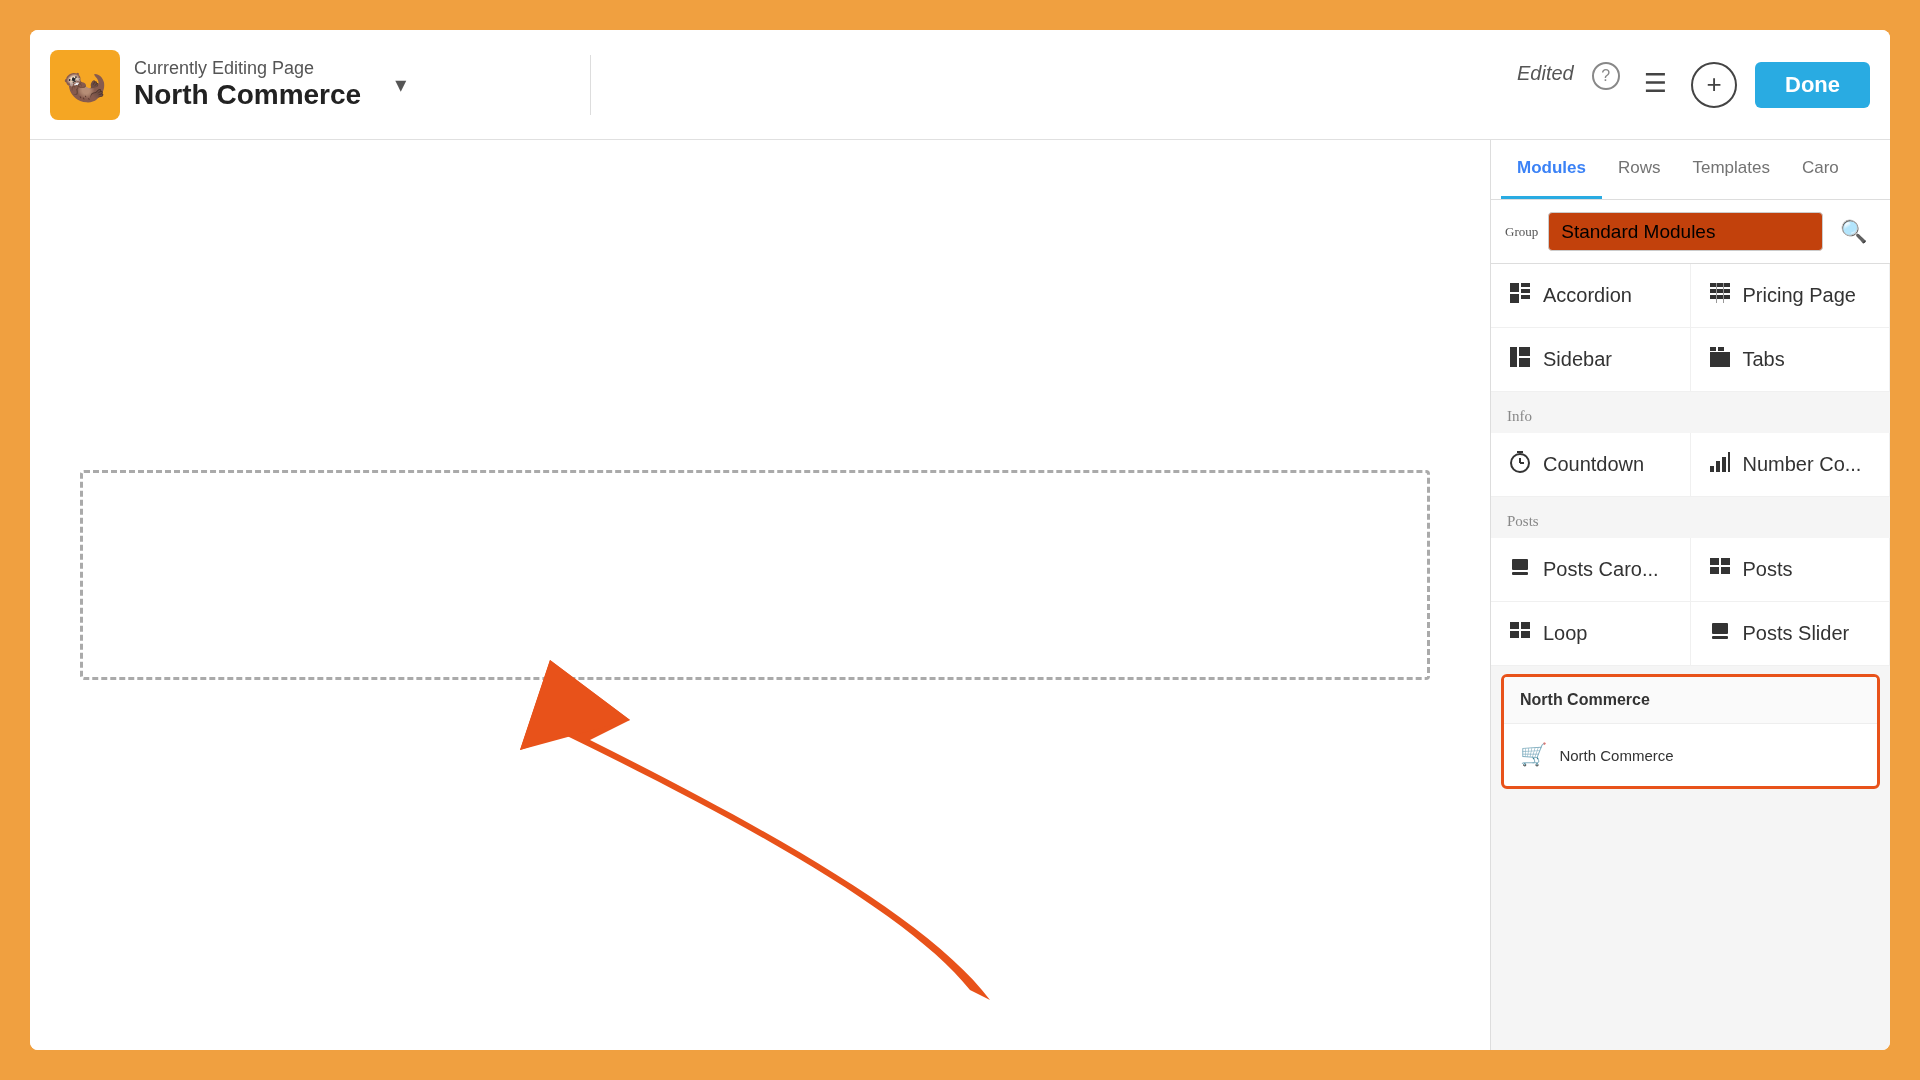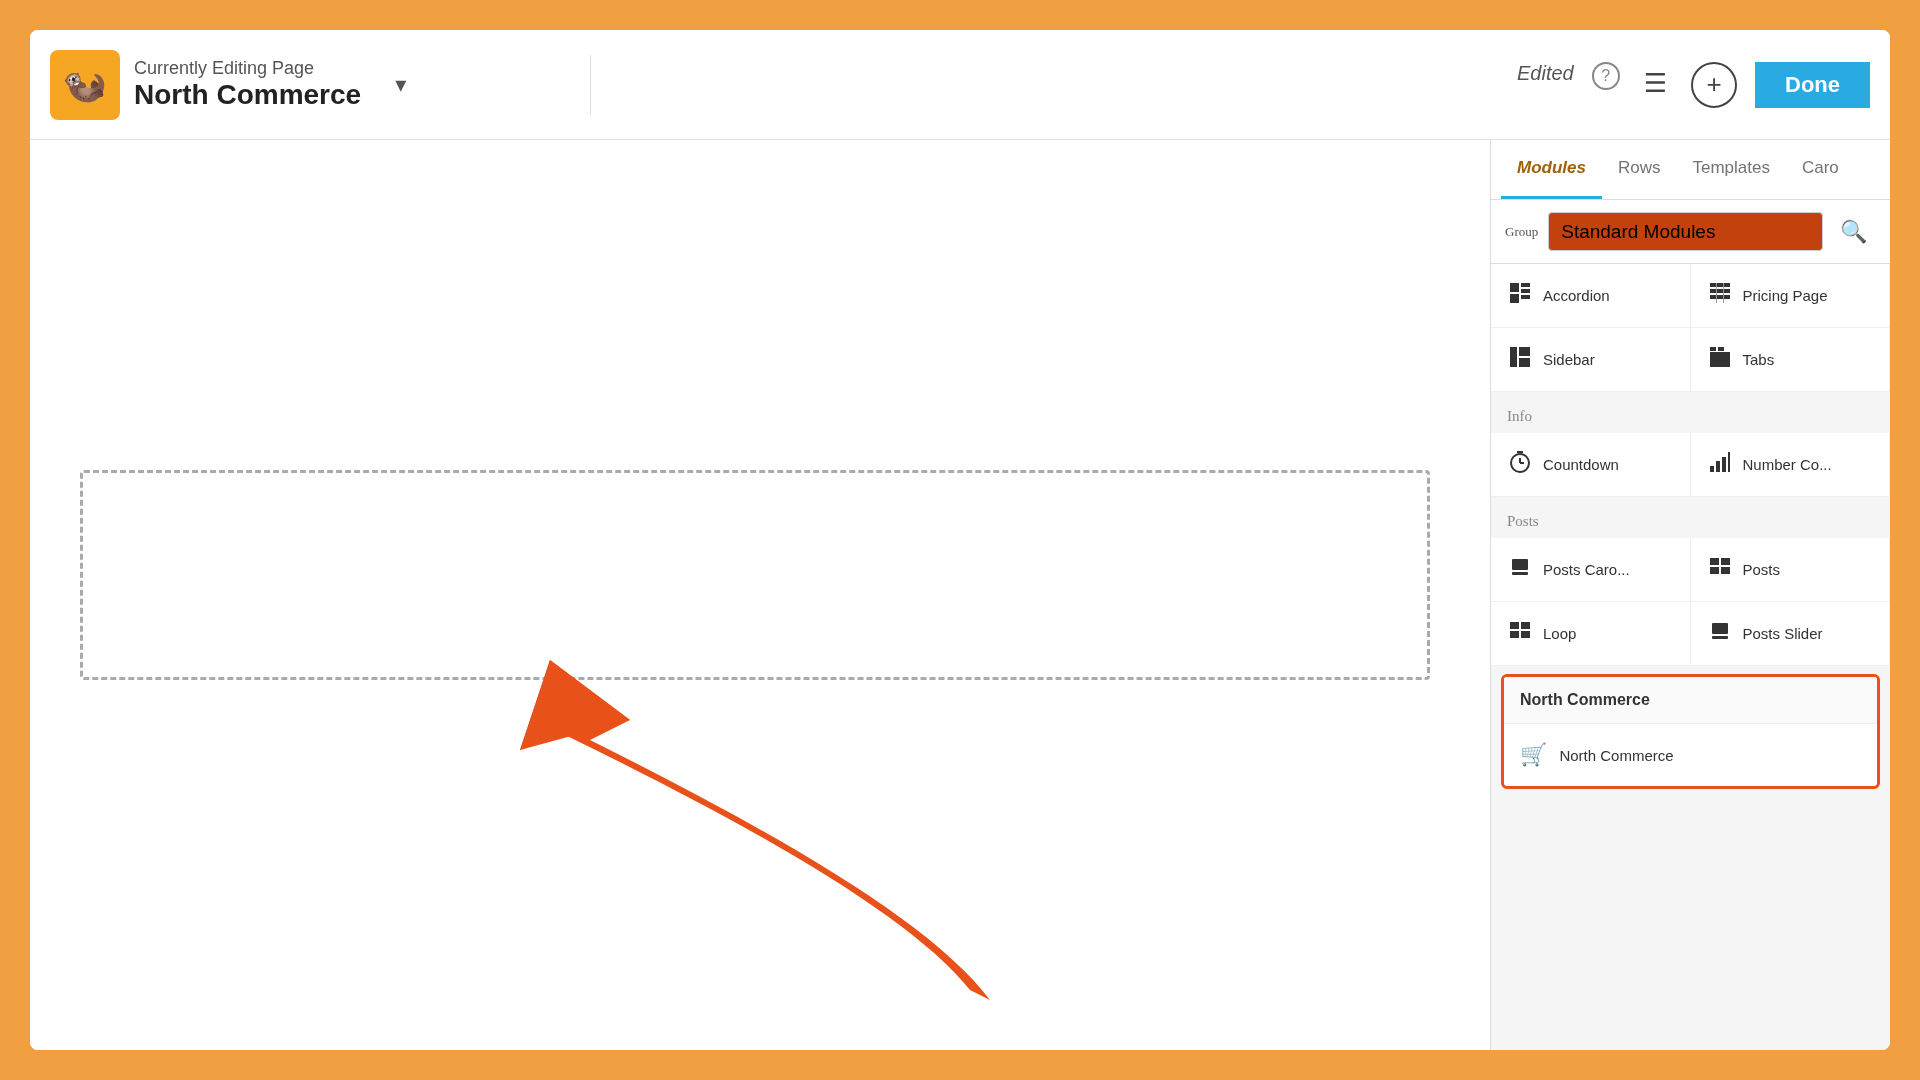--- a/index.html
+++ b/index.html
@@ -139,21 +139,21 @@
       color: #444;
       display: flex;
       align-items: center;
       justify-content: center;
     }
 
     .done-btn {
       background: #29abe2;
       color: #fff;
       border: none;
-      border-radius: 0;
+      border-radius: 6px;
       font-size: 22px;
       font-weight: 600;
       padding: 10px 30px;
       cursor: pointer;
     }
 
     
     .main-area {
       display: flex;
       flex: 1;
@@ -213,24 +213,23 @@
 
     .panel-tab {
       padding: 18px 16px;
       font-size: 17px;
       cursor: pointer;
       color: #737373;
       border-bottom: 3px solid transparent;
     }
 
     .panel-tab.active {
-      color: #a16207;
+      color: #3b82f6;
       border-bottom-color: #29abe2;
       font-weight: 600;
-      font-style: italic;
     }
 
     
     .group-row {
       display: flex;
       align-items: center;
       padding: 12px 14px;
       gap: 10px;
       background: #fff;
       border-bottom: 1px solid #ddd;
@@ -297,21 +296,21 @@
     }
 
     .module-icon {
       font-size: 20px;
       color: #333;
       width: 26px;
       text-align: center;
     }
 
     .module-label {
-      font-size: 15px;
+      font-size: 20px;
       color: #333;
       text-align: right;
     }
 
     
     .nc-section {
       border: 3px solid #e8521a;
       border-radius: 6px;
       margin: 8px 10px;
       background: #fff;

